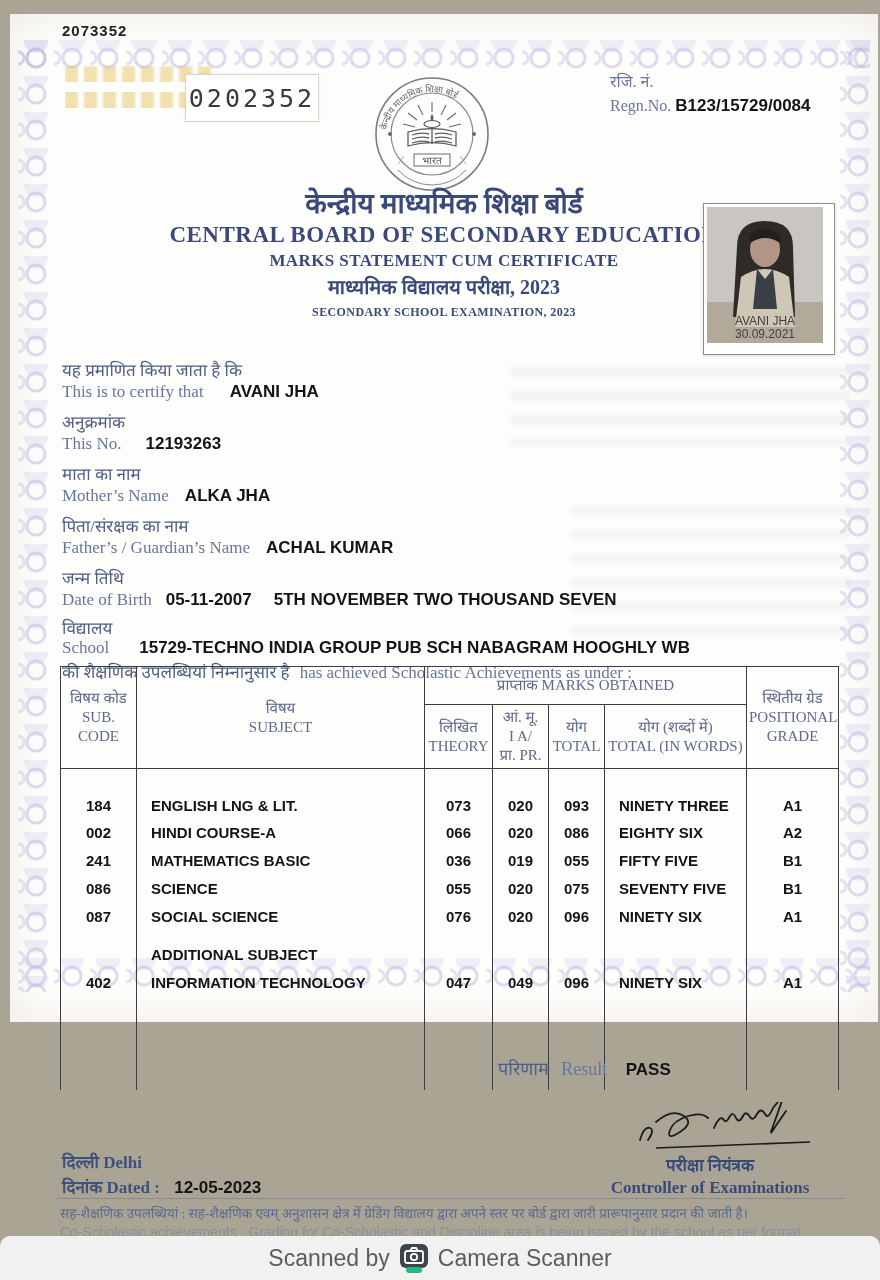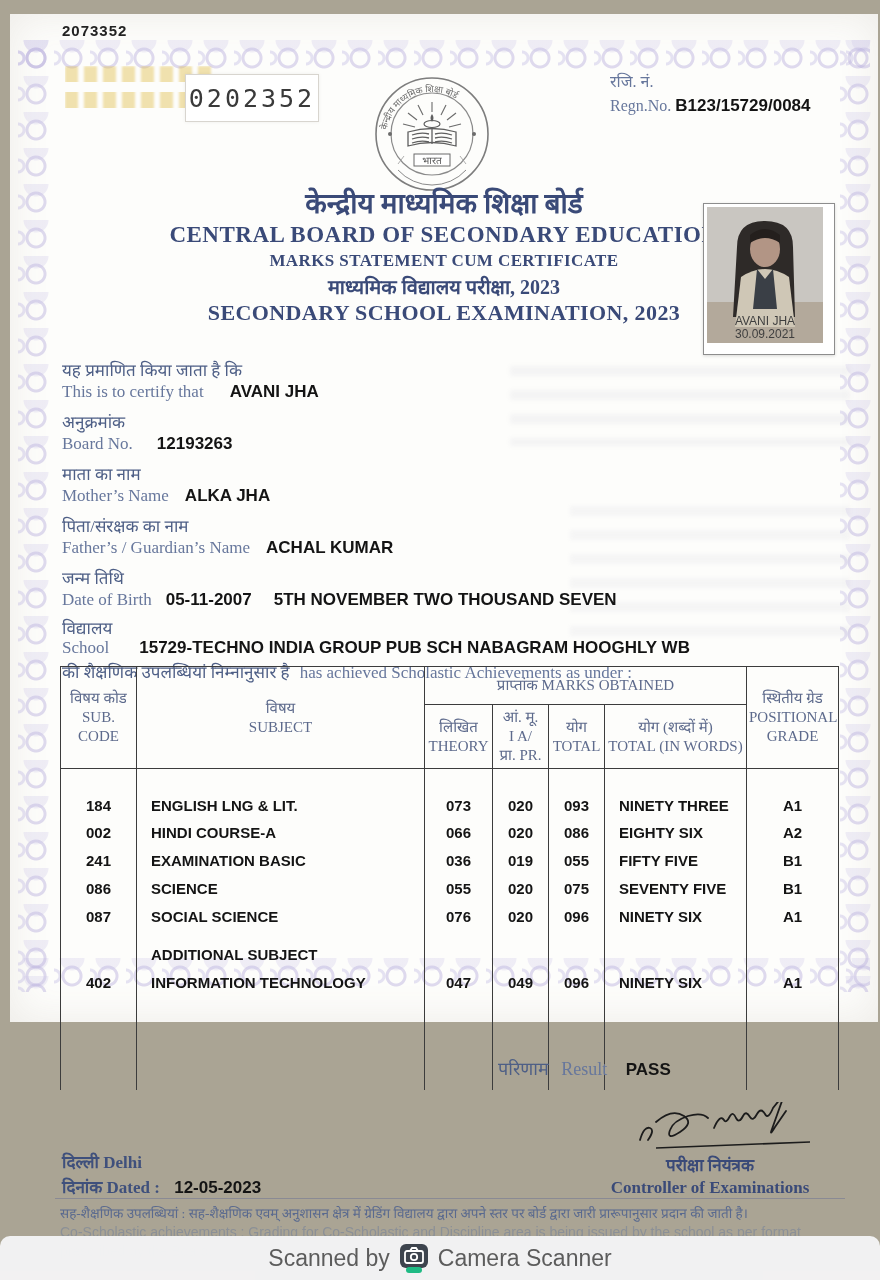--- a/index.html
+++ b/index.html
@@ -35,21 +35,21 @@
   .regn .value{font-size:17px;}
 
   .logo{left:358px;top:58px;}
 
   .head-block{left:0;top:174px;width:868px;text-align:center;color:#3a4a78;}
   .head-block .l1{font-size:28px;font-weight:bold;line-height:32px;}
   .head-block .l2{font-size:23px;font-weight:bold;letter-spacing:.5px;line-height:29px;}
   .head-block .l3{font-size:21px;font-weight:bold;line-height:28px;}
   .head-block .l4{font-size:17px;font-weight:bold;letter-spacing:.4px;line-height:24px;}
   .head-block .l5{font-size:20px;font-weight:bold;line-height:28px;}
-  .head-block .l6{font-size:22px;font-weight:bold;letter-spacing:.4px;line-height:23px;}
+  .head-block .l6{font-size:12px;font-weight:bold;letter-spacing:.4px;line-height:23px;}
 
   .photo{left:693px;top:189px;width:124px;height:144px;background:#fff;border:1px solid #8d8d8d;padding:3px;box-shadow:0 1px 3px rgba(0,0,0,.15);}
   .photo svg{display:block;}
 
   .ghost{filter:blur(2px);opacity:.5;
     background-image:repeating-linear-gradient(rgba(150,150,175,.25) 0 10px, transparent 10px 24px);}
   .ghost1{left:500px;top:352px;width:340px;height:80px;opacity:.35;}
   .ghost2{left:560px;top:492px;width:280px;height:140px;opacity:.3;}
 
   .line{white-space:nowrap;}
@@ -171,21 +171,21 @@
   <div class="abs ghost ghost1"></div>
   <div class="abs ghost ghost2"></div>
 
   <div class="abs line" style="left:52px;top:344px;"><span class="hi">यह प्रमाणित किया जाता है कि</span></div>
   <div class="abs line" style="left:52px;top:368px;">
     <span class="en-label">This is to certify that</span>
     <span class="val" style="margin-left:22px;">AVANI JHA</span>
   </div>
   <div class="abs line" style="left:52px;top:396px;"><span class="hi">अनुक्रमांक</span></div>
   <div class="abs line" style="left:52px;top:420px;">
-    <span class="en-label">Board No.</span>
+    <span class="en-label">This No.</span>
     <span class="val" style="margin-left:20px;">12193263</span>
   </div>
   <div class="abs line" style="left:52px;top:448px;"><span class="hi">माता का नाम</span></div>
   <div class="abs line" style="left:52px;top:472px;">
     <span class="en-label">Mother’s Name</span>
     <span class="val" style="margin-left:12px;">ALKA JHA</span>
   </div>
   <div class="abs line" style="left:52px;top:500px;"><span class="hi">पिता/संरक्षक का नाम</span></div>
   <div class="abs line" style="left:52px;top:524px;">
     <span class="en-label">Father’s / Guardian’s Name</span>
@@ -256,21 +256,21 @@
       <td class="c-center">002</td>
           <td class="c-left">HINDI COURSE-A</td>
       <td class="c-center">066</td>
           <td class="c-center">020</td>
       <td class="c-center">086</td>
           <td class="c-left">EIGHTY SIX</td>
       <td class="c-center">A2</td>
     </tr>
     <tr style="height:28px;">
       <td class="c-center">241</td>
-          <td class="c-left">EXAMINATION BASIC</td>
+          <td class="c-left">MATHEMATICS BASIC</td>
       <td class="c-center">036</td>
           <td class="c-center">019</td>
       <td class="c-center">055</td>
           <td class="c-left">FIFTY FIVE</td>
       <td class="c-center">B1</td>
     </tr>
     <tr style="height:28px;">
       <td class="c-center">086</td>
           <td class="c-left">SCIENCE</td>
       <td class="c-center">055</td>

